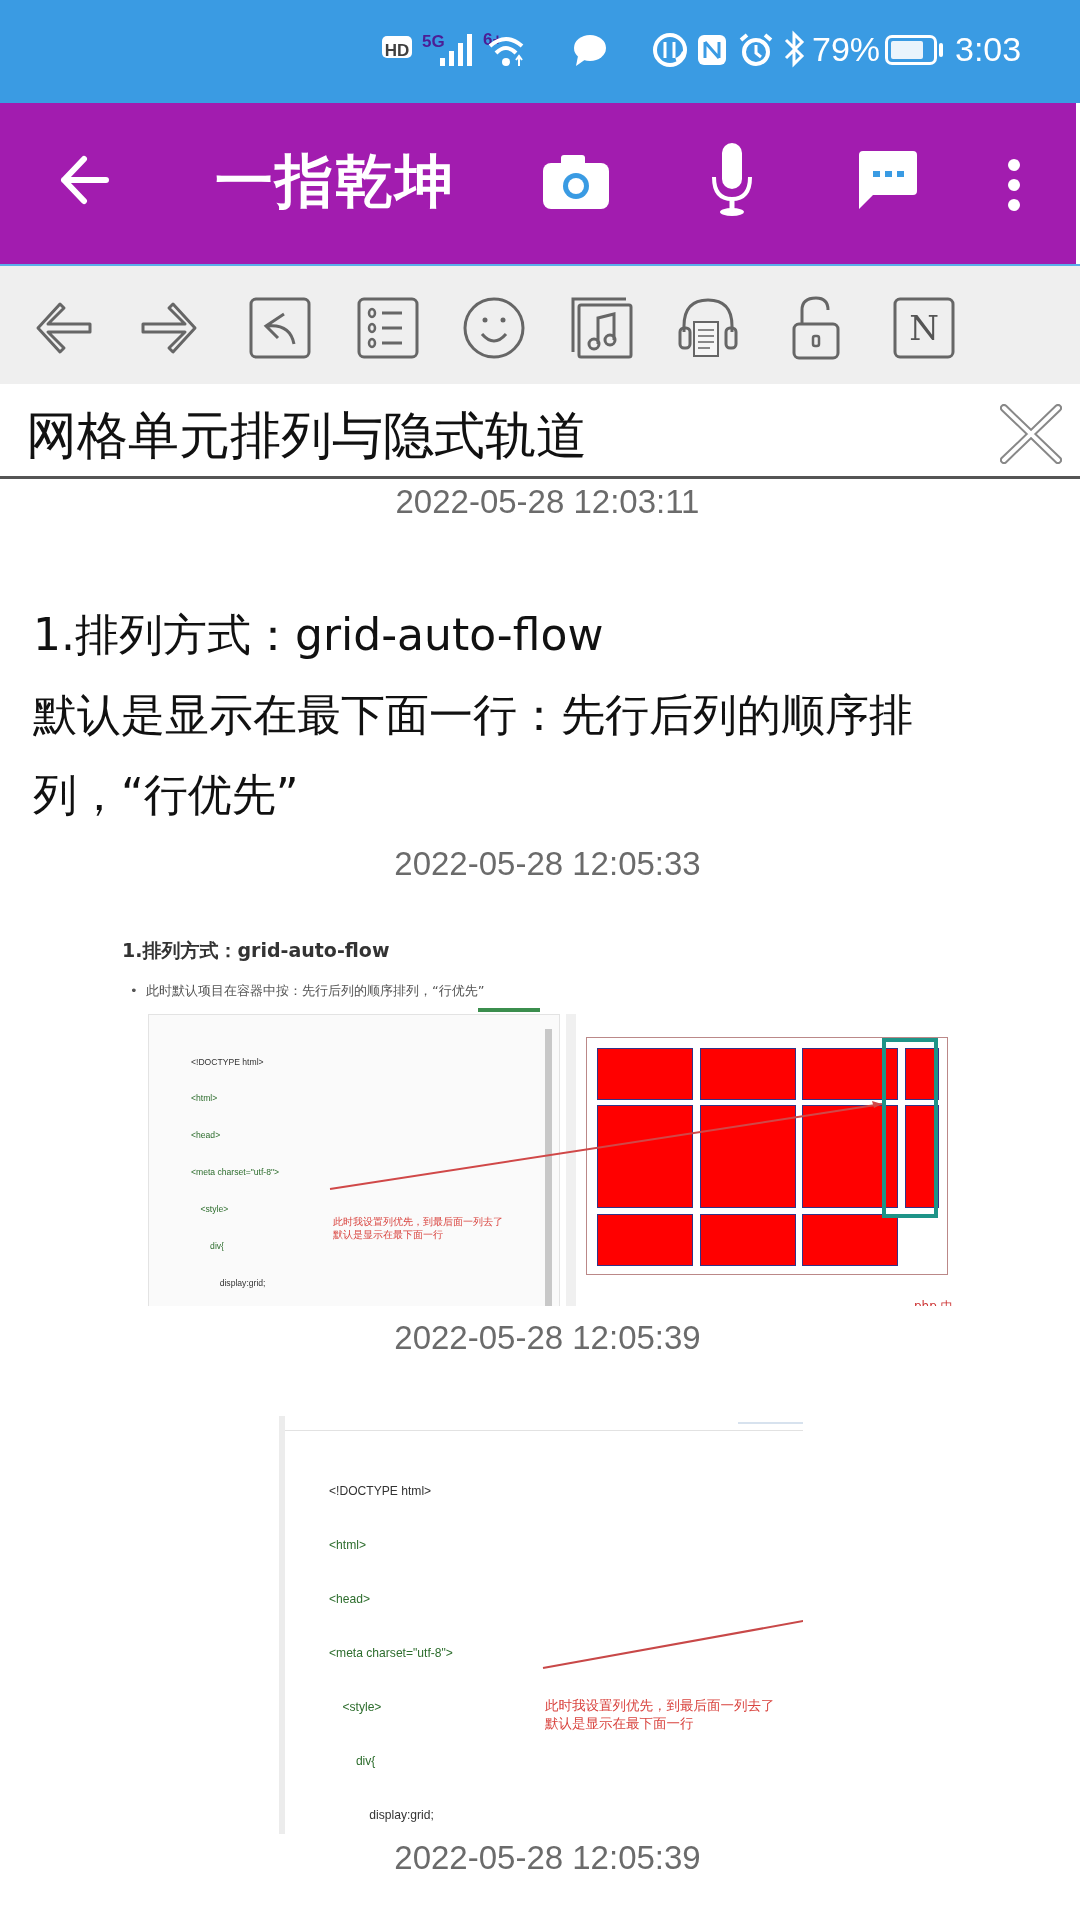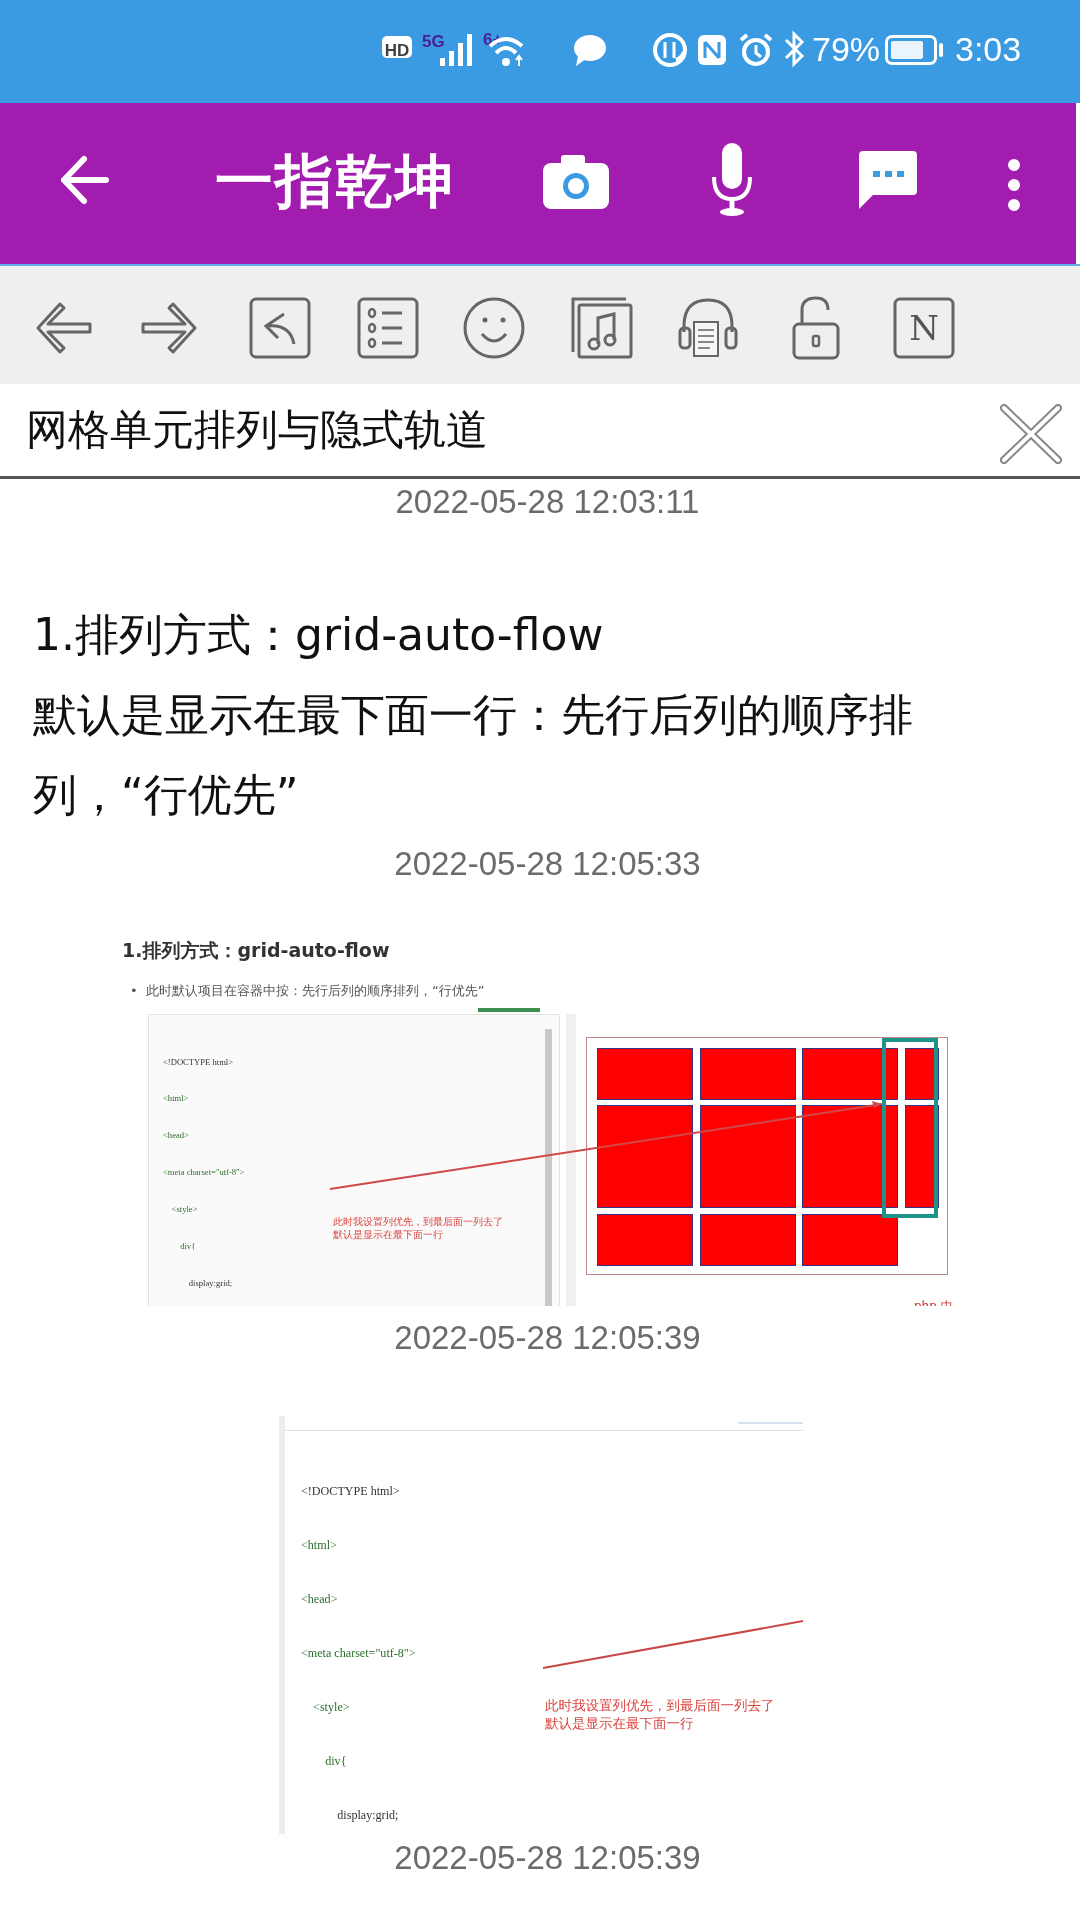--- a/index.html
+++ b/index.html
@@ -11,27 +11,27 @@
   #titlebar { position: absolute; left: 0; top: 384px; width: 1080px; height: 95px; background: #fff; border-bottom: 3px solid #555; }
   #content { position: absolute; left: 0; top: 479px; width: 1080px; height: 1441px; overflow: hidden; background: #fff; }
 
   .sb-text { font-family: "Liberation Sans", sans-serif; font-size: 34px; color: #fff; position: absolute; top: 30px; }
   .sb-small { font-family: "Liberation Sans", sans-serif; font-size: 17px; font-weight: bold; color: #4c1d95; position: absolute; }
 
   .app-title { position: absolute; left: 215px; top: 40px; font-size: 58px; font-weight: bold; color: #fff; font-family: "DejaVu Sans", sans-serif; letter-spacing: 2px; }
 
   .tb-icon { position: absolute; top: 30px; width: 64px; height: 64px; }
 
-  .doc-title { position: absolute; left: 26px; top: 18px; font-size: 42px; color: #111; font-family: "DejaVu Sans", sans-serif; }
+  .doc-title { position: absolute; left: 26px; top: 18px; font-size: 51px; color: #111; font-family: "DejaVu Sans", sans-serif; }
 
   .timestamp { position: absolute; left: 0; width: 1095px; text-align: center; font-family: "Liberation Sans", sans-serif; font-size: 33px; color: #6b6b6b; }
 
   .body-text { position: absolute; left: 33px; width: 1020px; font-size: 44px; color: #111; line-height: 80px; font-family: "DejaVu Sans", sans-serif; }
 
-  .code { font-family: Liberation Serif, serif; white-space: pre; color: #333; }
+  .code { font-family: Liberation Sans, sans-serif; white-space: pre; color: #333; margin-left: 28px; }
   .kw { color: #2d6d2d; }
   .note { color: #d9443f; font-family: "DejaVu Sans", sans-serif; }
 </style>
 </head>
 <body>
 
 <div id="statusbar">
 
   <div class="abs" style="left:382px;top:36px;width:30px;height:22px;background:#fff;border-radius:5px;color:#404040;font-family:'Liberation Sans',sans-serif;font-weight:bold;font-size:17px;text-align:center;line-height:30px;">
     <span>HD</span>

